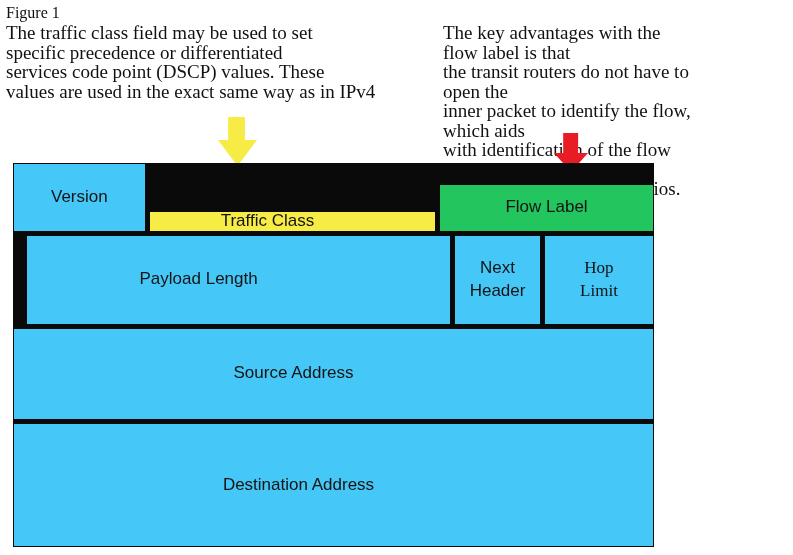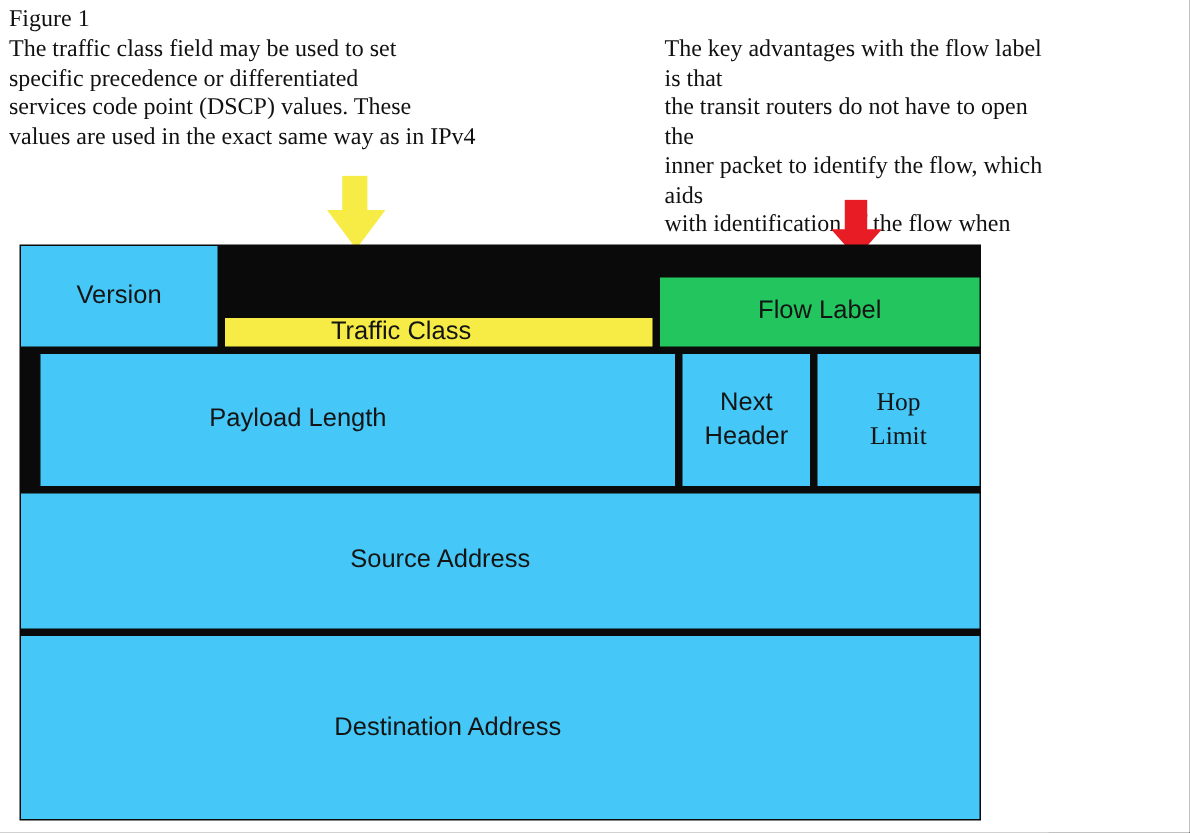--- a/index.html
+++ b/index.html
@@ -16,21 +16,21 @@
   
   .figure-title {
     position: absolute;
     left: 6px;
     top: 3px;
     font-size: 16px;
     line-height: 20px;
   }
   .note {
     position: absolute;
-    font-size: 16px;
+    font-size: 19px;
     line-height: 19.5px;
     white-space: pre-line;
   }
   .note-left  { left: 6px;   top: 23px; }
   .note-right { left: 443px; top: 23px; }
 
   
   .arrow { position: absolute; }
   .arrow-yellow {
     left: 218px; top: 117px; width: 39px; height: 49px;

